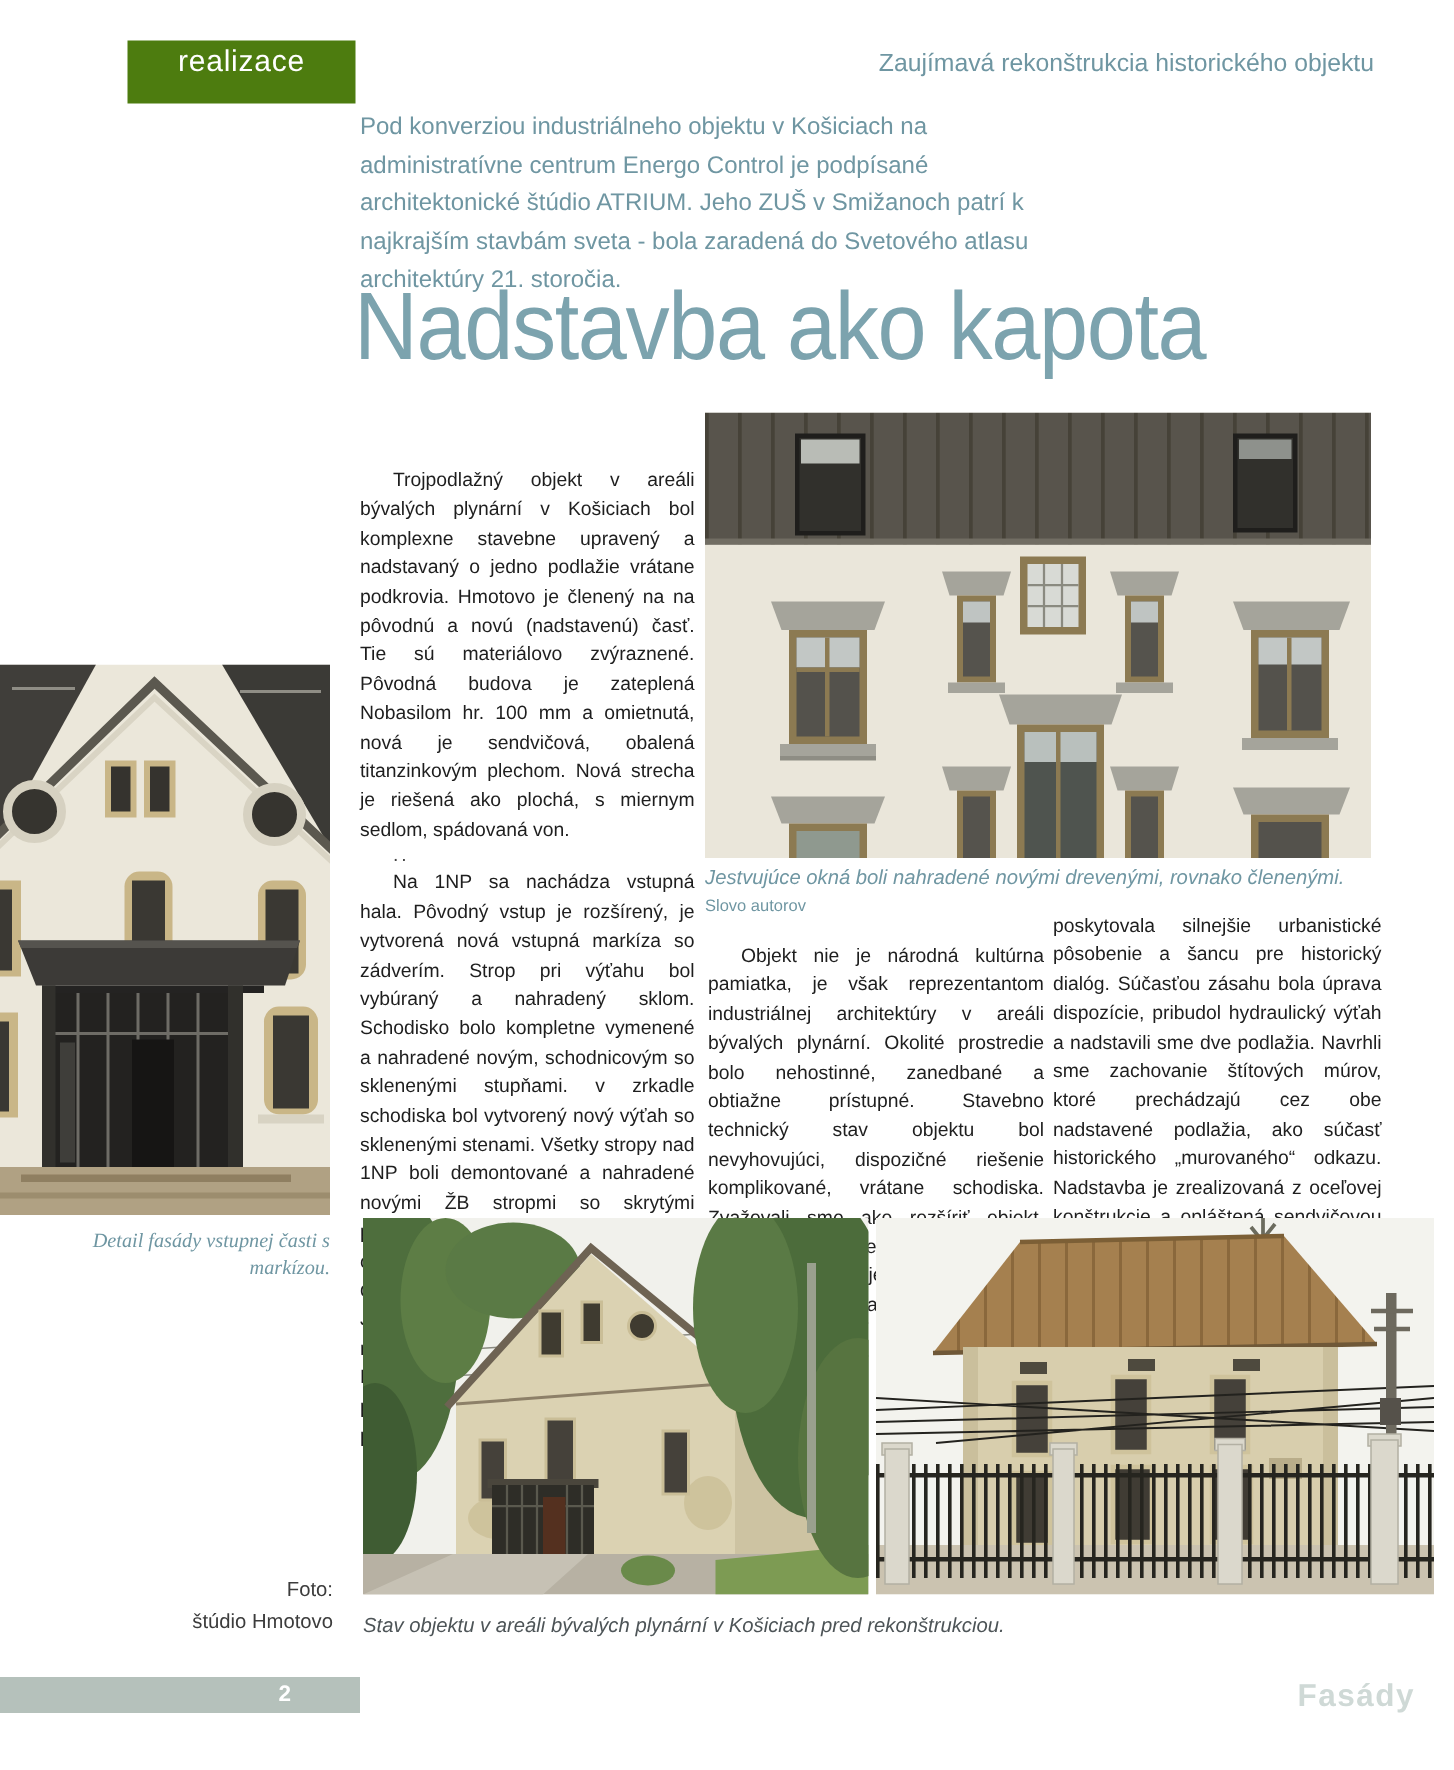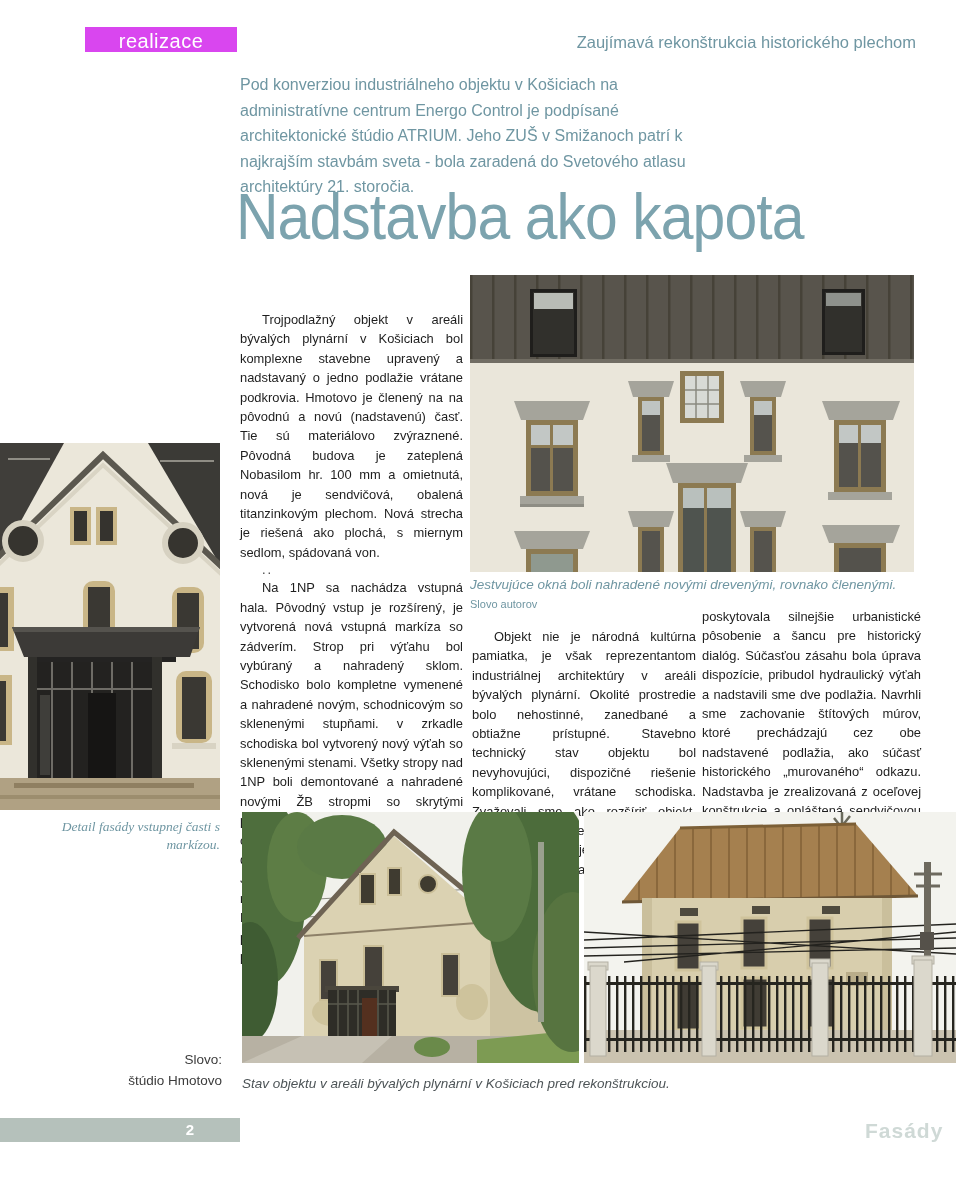--- a/index.html
+++ b/index.html
@@ -1,19 +1,19 @@
 <!DOCTYPE html>
 <html><head>
 <meta charset="utf-8">
 <style>
   html,body{margin:0;padding:0;background:#ffffff;}
   body{font-family:"Liberation Sans",sans-serif;}
   .page{position:relative;width:969px;height:1180px;background:#ffffff;overflow:hidden;}
 
-  .section-tab{position:absolute;left:85px;top:27px;width:152px;height:25px;background:#d946ef;
+  .section-tab{position:absolute;left:85px;top:27px;width:152px;height:42px;background:#4d7c0f;
     color:#ffffff;font-size:20px;line-height:29px;text-align:center;letter-spacing:.5px;}
   .header-topic{position:absolute;right:53px;top:33px;color:#6f96a2;font-size:16.5px;}
 
   .intro{position:absolute;left:240px;top:72px;width:470px;margin:0;color:#6f96a2;
     font-size:16px;line-height:25.5px;}
 
   .title{position:absolute;left:236px;top:180px;margin:0;color:#7ca3ae;font-size:64px;
     font-weight:400;white-space:nowrap;letter-spacing:-1px;transform:scaleX(.92);transform-origin:left top;}
 
   .body-col{position:absolute;color:#1e1e1e;font-size:12.9px;line-height:19.4px;text-align:justify;}
@@ -45,21 +45,21 @@
     box-sizing:border-box;padding-right:46px;}
   .footer-logo{position:absolute;left:832px;top:1119px;color:#cfd9d6;font-size:21px;
     font-weight:700;letter-spacing:1px;margin-left:33px;}
 </style>
 </head>
 <body>
 
 <div class="page">
 
   <div class="section-tab">realizace</div>
-  <div class="header-topic">Zaujímavá rekonštrukcia historického plechom</div>
+  <div class="header-topic">Zaujímavá rekonštrukcia historického objektu</div>
 
   <p class="intro">Pod konverziou industriálneho objektu v Košiciach na administratívne centrum Energo Control je podpísané architektonické štúdio ATRIUM. Jeho ZUŠ v Smižanoch patrí k najkrajším stavbám sveta - bola zaradená do Svetového atlasu architektúry 21. storočia.</p>
   <h1 class="title">Nadstavba ako kapota</h1>
 
   <svg id="photoA" class="photo" width="444" height="297" viewBox="0 0 444 297">
     <defs>
       <pattern id="pa-seam" width="22" height="8" patternUnits="userSpaceOnUse">
         <rect width="22" height="8" fill="#58544c"></rect>
           <rect width="2.5" height="8" fill="#464238"></rect>
       </pattern>
@@ -291,21 +291,21 @@
       <rect x="116" y="150" width="18" height="8" fill="#dbd8cc" stroke="#b3b0a3"></rect>
       <rect x="118" y="154" width="14" height="90" fill="#dbd8cc" stroke="#b3b0a3"></rect>
       <rect x="226" y="147" width="20" height="8" fill="#dbd8cc" stroke="#b3b0a3"></rect>
       <rect x="228" y="151" width="16" height="93" fill="#dbd8cc" stroke="#b3b0a3"></rect>
       <rect x="328" y="144" width="22" height="8" fill="#dbd8cc" stroke="#b3b0a3"></rect>
       <rect x="330" y="148" width="18" height="96" fill="#dbd8cc" stroke="#b3b0a3"></rect>
     </g>
   </svg>
 
   <div class="credit">
-    <div>Slovo:</div>
+    <div>Foto:</div>
     <div>štúdio Hmotovo</div>
   </div>
 
   <div class="caption caption-bottom">Stav objektu v areáli bývalých plynární v Košiciach pred rekonštrukciou.</div>
 
   <div class="footer-bar">
     <span>2</span>
   </div>
   <div class="footer-logo">Fasády</div>
 

